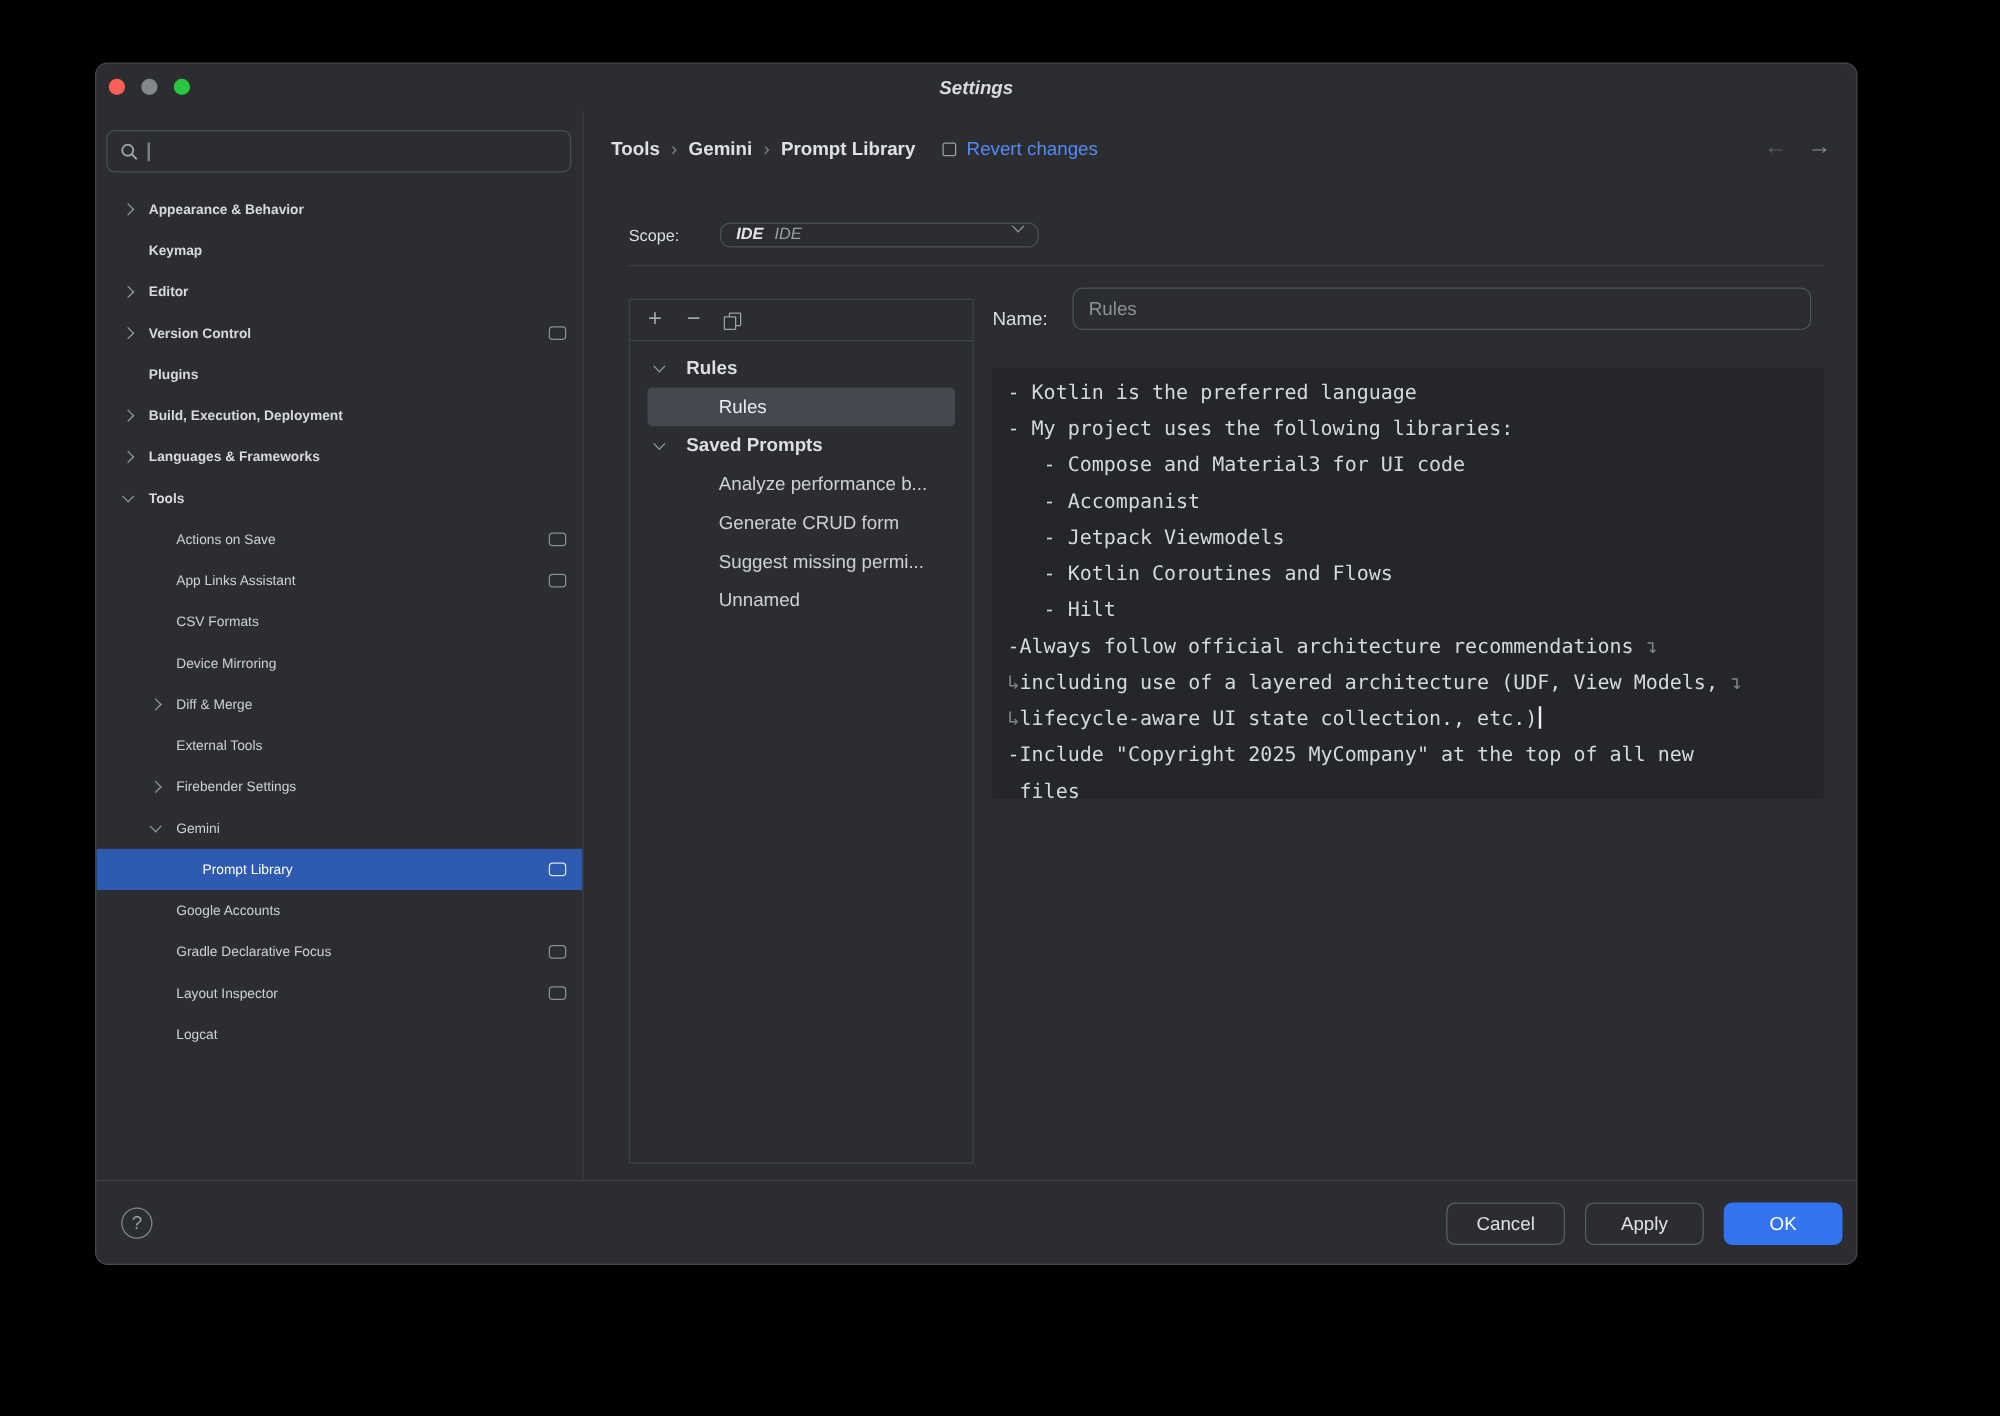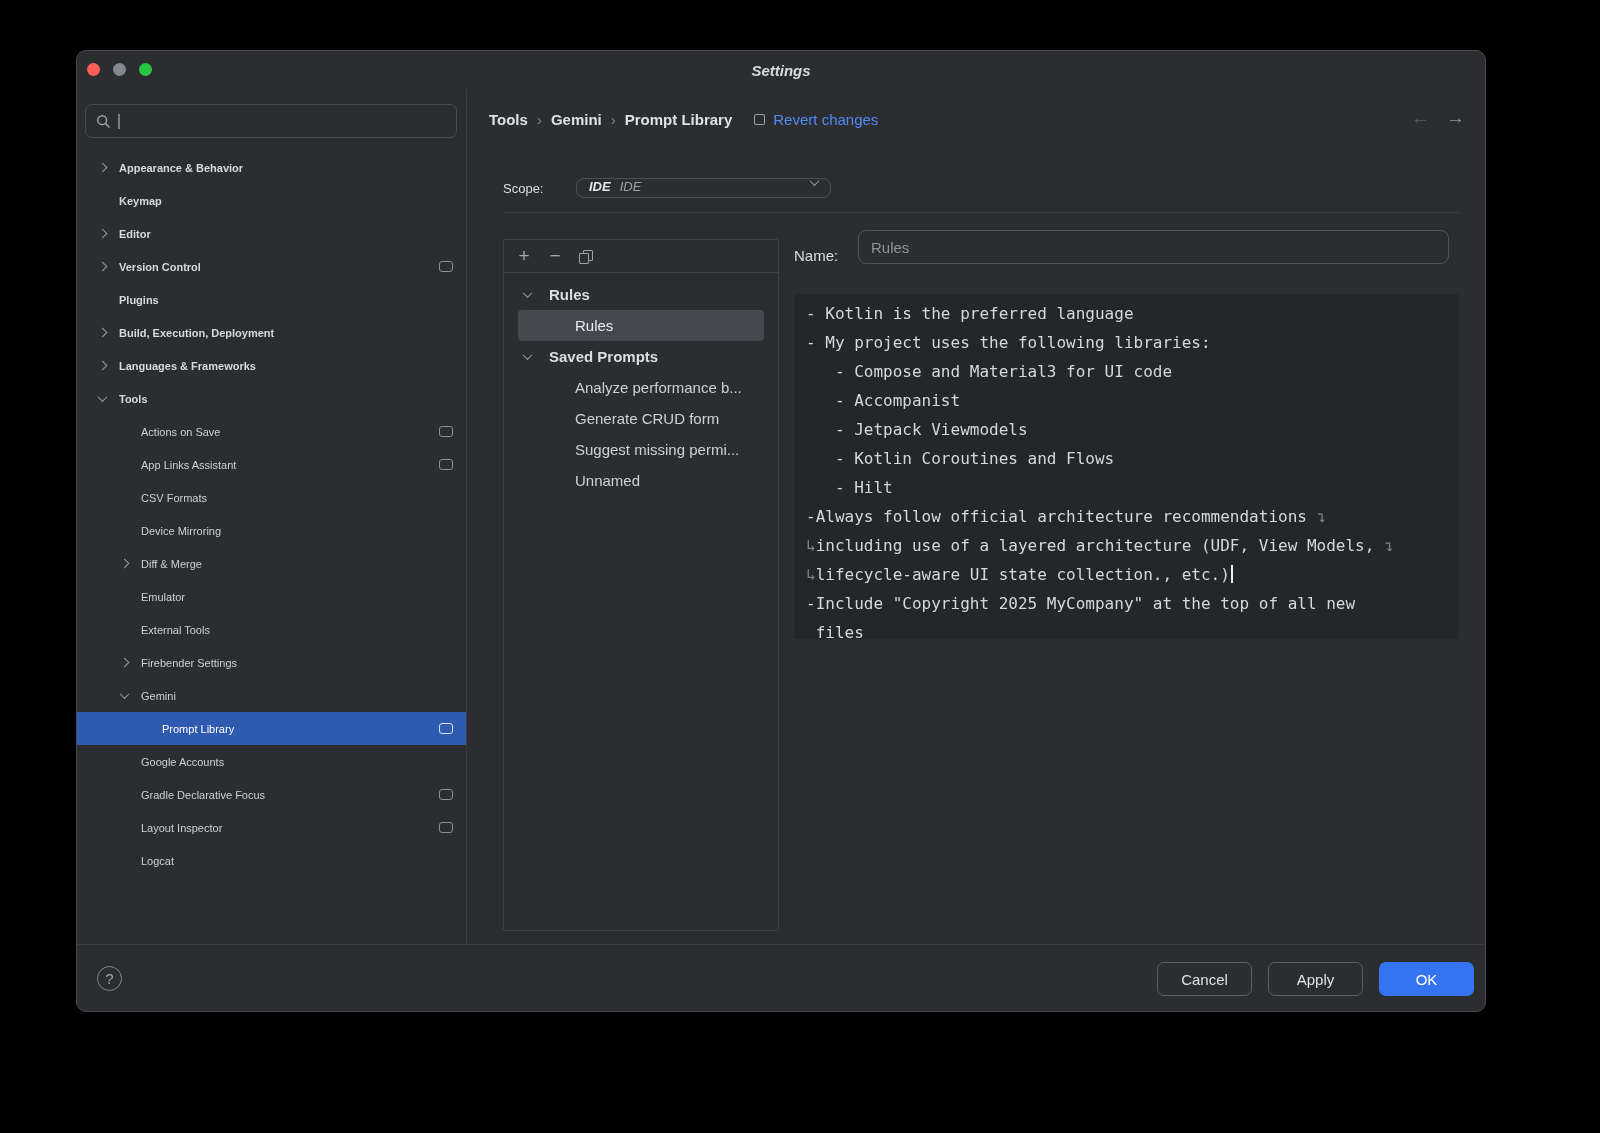--- a/index.html
+++ b/index.html
@@ -206,24 +206,20 @@
           <span class="tree-label">Device Mirroring</span>
         </div>
         <div class="tree-row lvl1">
           <span class="chev-slot">
             <span class="chev right"></span>
           </span>
           <span class="tree-label">Diff &amp; Merge</span>
         </div>
         <div class="tree-row lvl1">
           <span class="chev-slot"></span>
-          <span class="tree-label">Emulator</span>
-        </div>
-        <div class="tree-row lvl1">
-          <span class="chev-slot"></span>
           <span class="tree-label">External Tools</span>
         </div>
         <div class="tree-row lvl1">
           <span class="chev-slot">
             <span class="chev right"></span>
           </span>
           <span class="tree-label">Firebender Settings</span>
         </div>
         <div class="tree-row lvl1">
           <span class="chev-slot">

